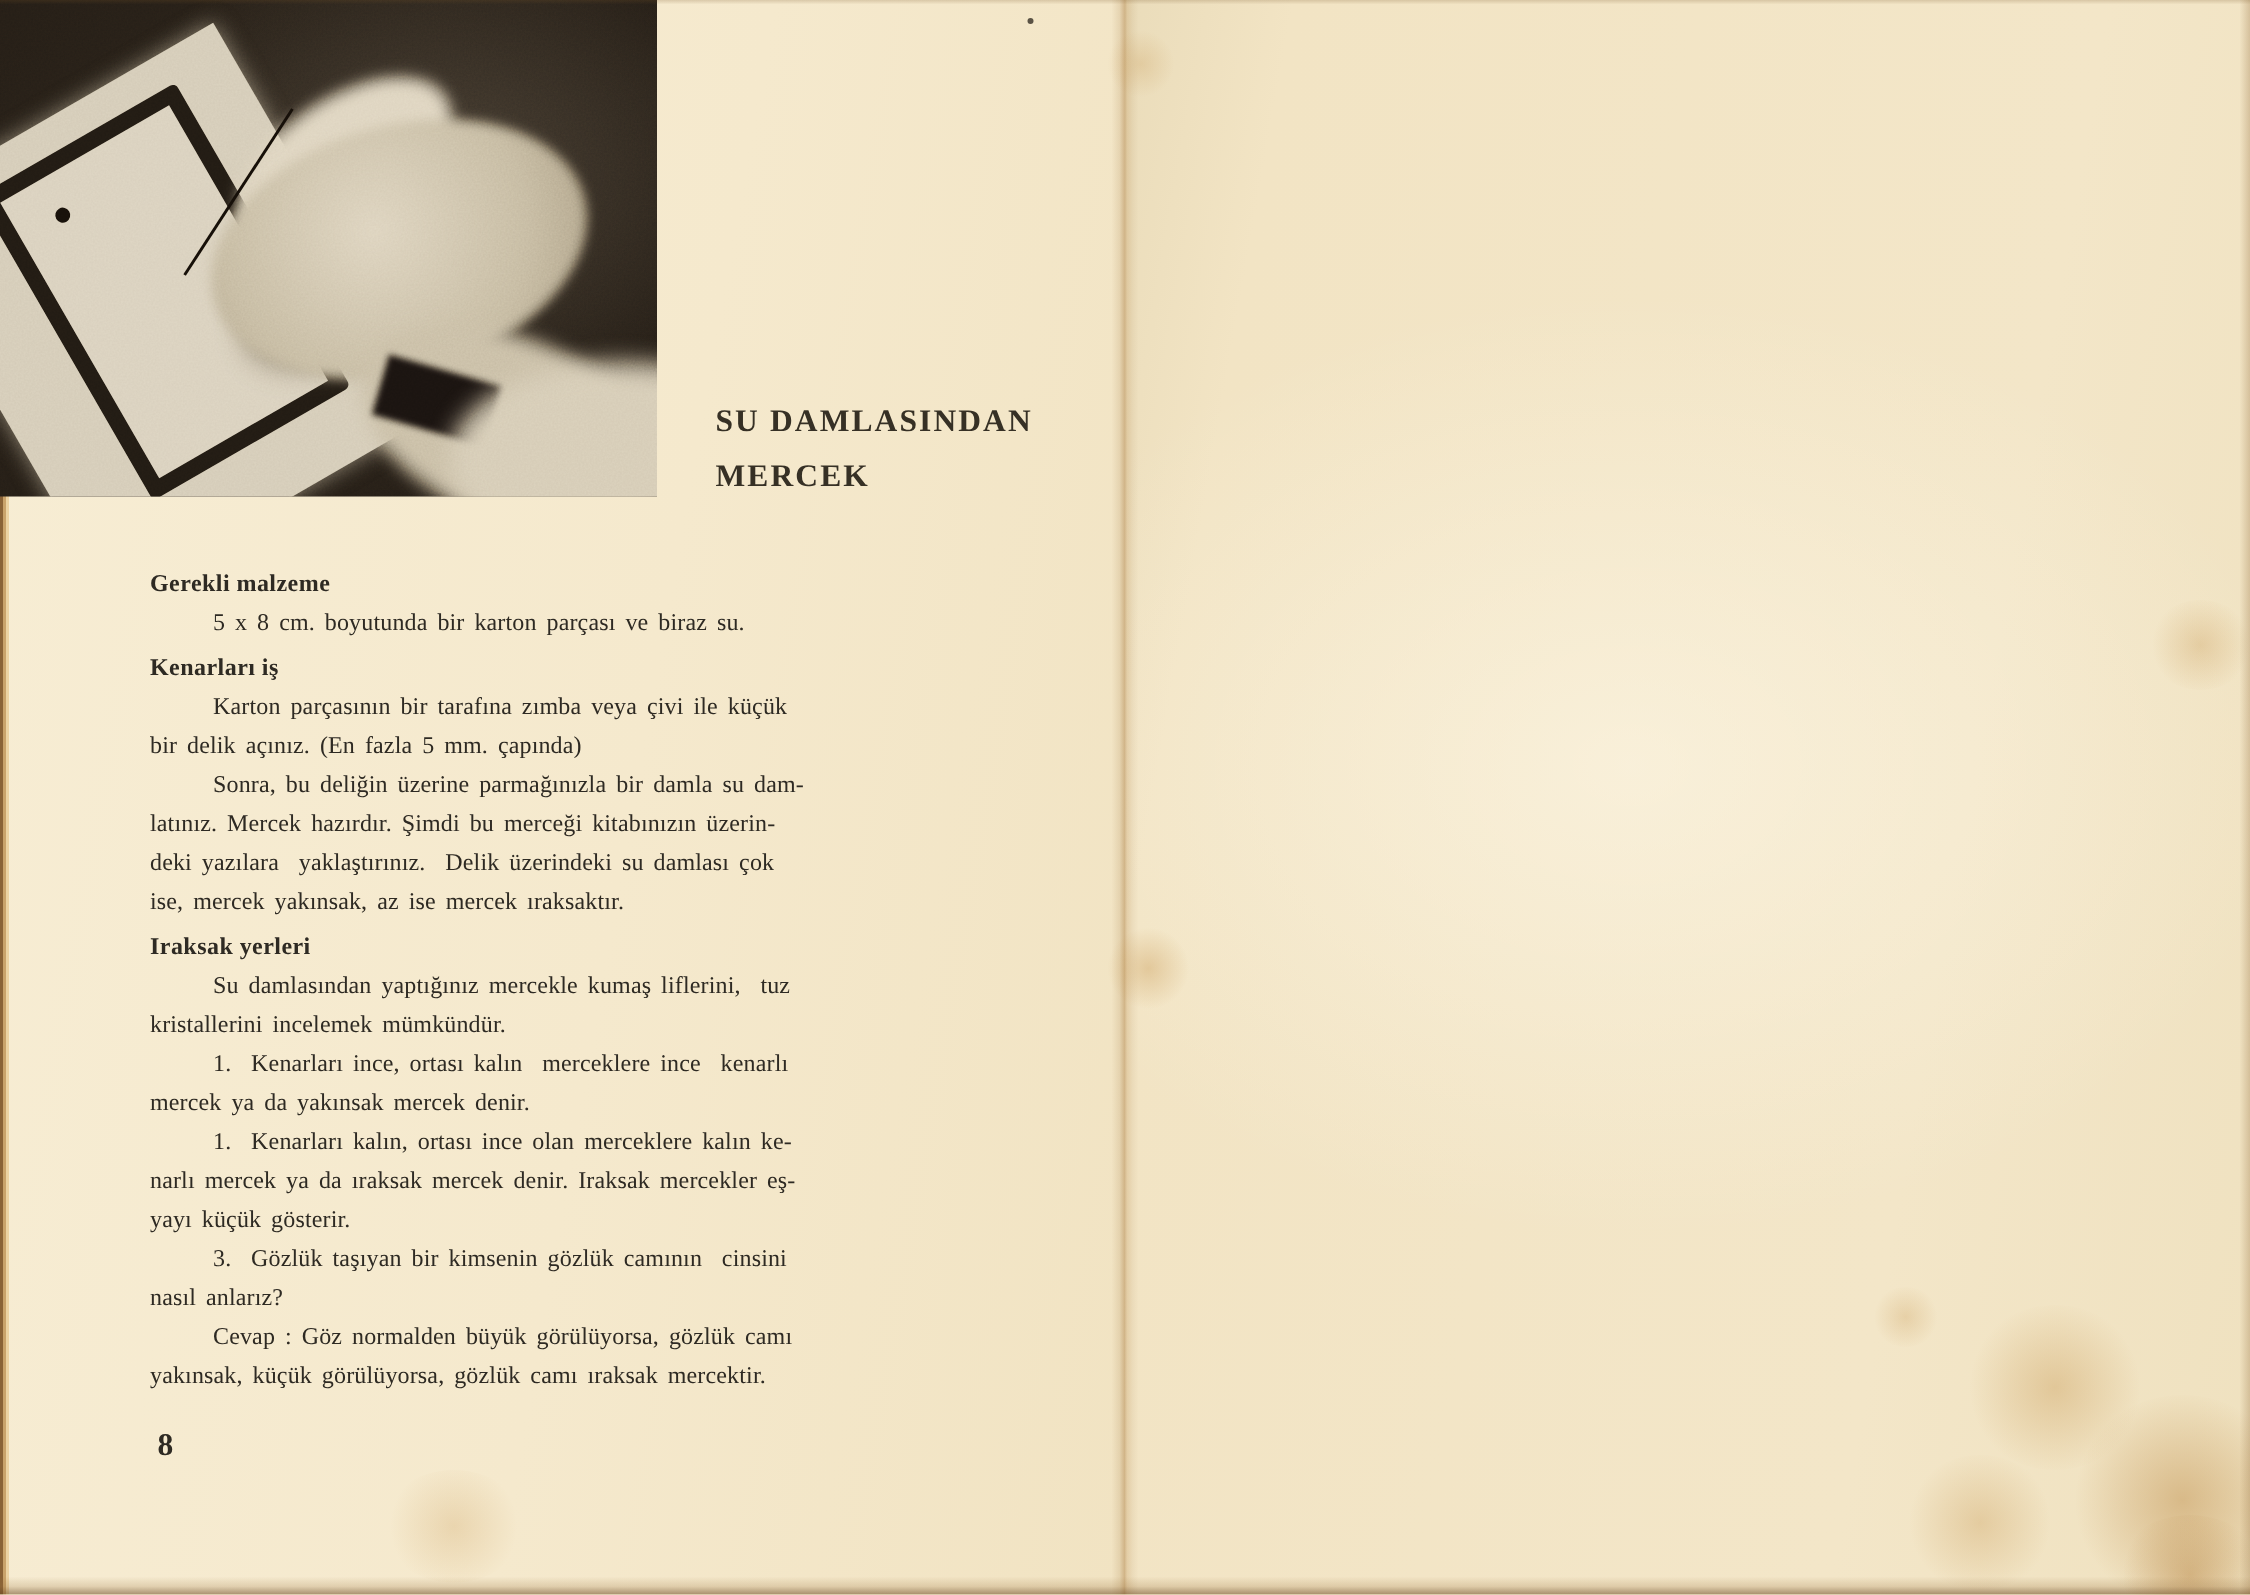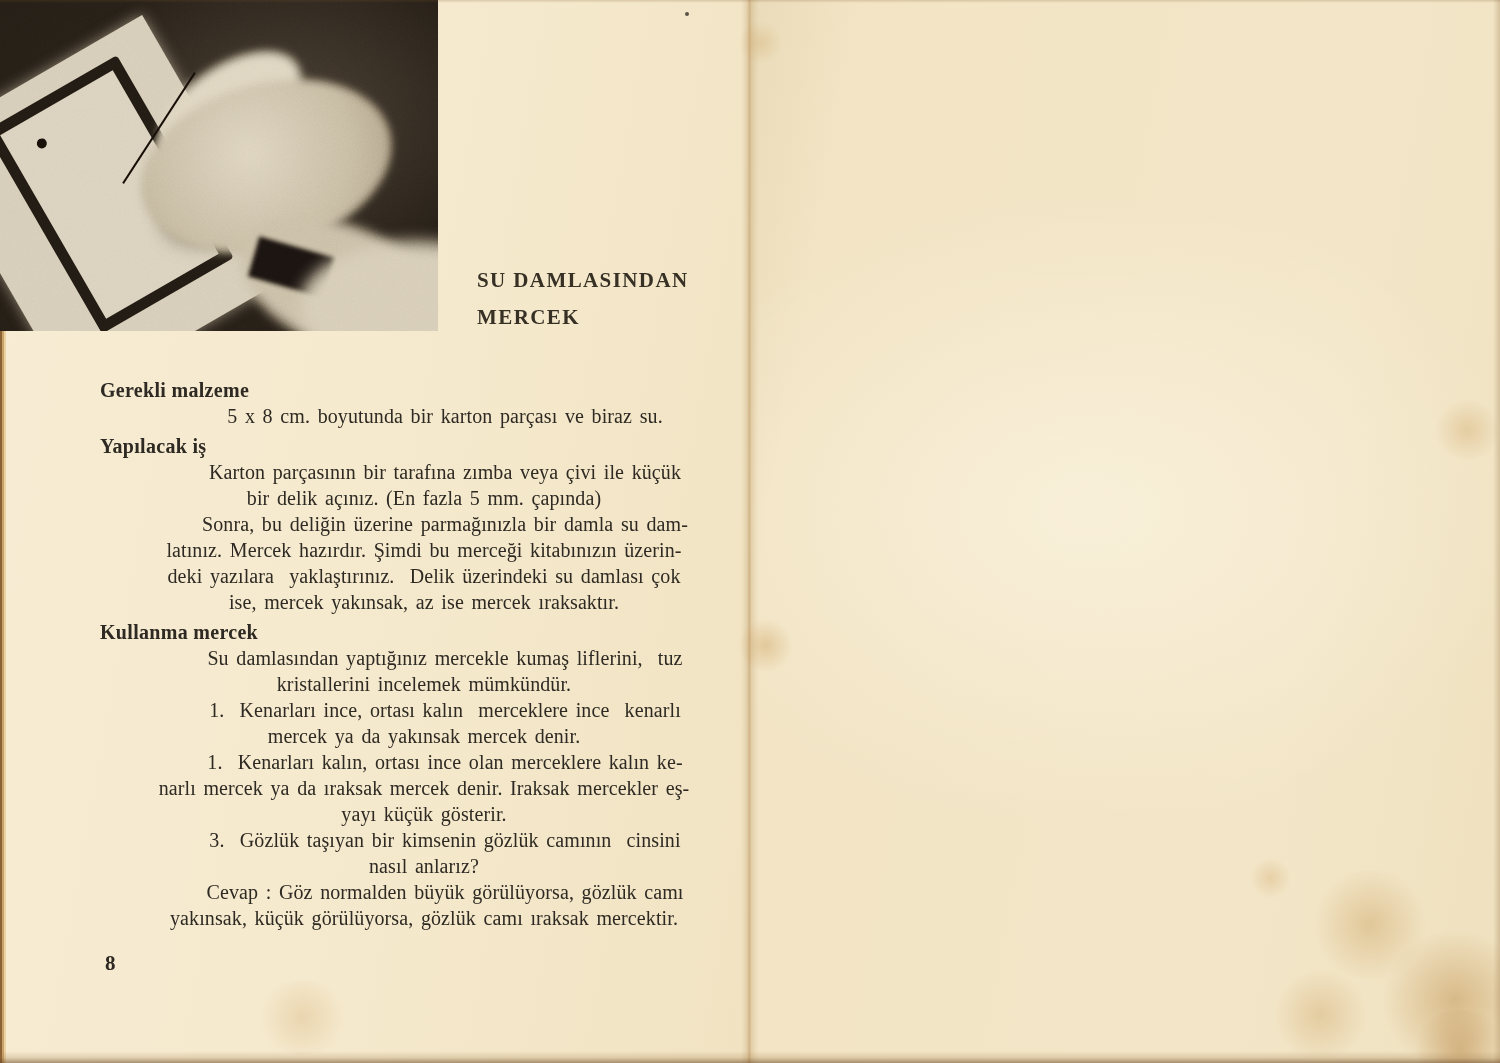--- a/index.html
+++ b/index.html
@@ -57,26 +57,26 @@
     background:#d4cab5;filter:blur(8px);}
   svg.grain{position:absolute;left:0;top:0;width:100%;height:100%;
     mix-blend-mode:overlay;opacity:.55;pointer-events:none;}
 
   
   .chapter-title{position:absolute;z-index:4;font-weight:bold;color:#363025;
     font-size:21px;letter-spacing:1.4px;line-height:37px;}
   .title-left{left:477px;top:262px;text-align:left;}
 
   
-  .body-col{position:absolute;z-index:4;color:#2e2a23;font-size:20px;}
+  .body-col{position:absolute;z-index:4;color:#2e2a23;font-size:16px;}
   .body-left{left:100px;top:377px;width:648px;line-height:26px;}
   .h{font-weight:bold;margin:4px 0 0 0;letter-spacing:.3px;}
   .body-col .h:first-child{margin-top:0;}
   .p{margin:0;text-indent:42px;white-space:pre-wrap;letter-spacing:.1px;}
-  .body-left .p{word-spacing:2.5px;text-align:center;}
+  .body-left .p{word-spacing:2.5px;}
 
   .pageno{position:absolute;z-index:4;font-weight:bold;font-size:21px;color:#2e2a23;}
   .pageno-left{left:105px;top:951px;}
 
   
   .gutter{position:absolute;left:741px;top:0;width:18px;height:1063px;z-index:5;pointer-events:none;
     background:linear-gradient(to right,
       rgba(130,92,44,0) 0%, rgba(160,118,62,.16) 30%,
       rgba(170,124,64,.45) 48%, rgba(190,148,88,.28) 58%,
       rgba(150,108,54,.08) 78%, rgba(130,92,44,0) 100%);}
@@ -139,28 +139,28 @@
     </div>
 
     <div class="chapter-title title-left">
       <div>SU DAMLASINDAN</div>
       <div>MERCEK</div>
     </div>
 
     <div class="body-col body-left">
       <p class="h">Gerekli malzeme</p>
       <p class="p">5 x 8 cm. boyutunda bir karton parçası ve biraz su.</p>
-      <p class="h">Yapılacak iş</p>
+      <p class="h">Kenarları iş</p>
       <p class="p">Karton parçasının bir tarafına zımba veya çivi ile küçük
 bir delik açınız. (En fazla 5 mm. çapında)</p>
       <p class="p">Sonra, bu deliğin üzerine parmağınızla bir damla su dam-
 latınız. Mercek hazırdır. Şimdi bu merceği kitabınızın üzerin-
 deki yazılara  yaklaştırınız.  Delik üzerindeki su damlası çok
 ise, mercek yakınsak, az ise mercek ıraksaktır.</p>
-      <p class="h">Kullanma mercek</p>
+      <p class="h">Iraksak yerleri</p>
       <p class="p">Su damlasından yaptığınız mercekle kumaş liflerini,  tuz
 kristallerini incelemek mümkündür.</p>
       <p class="p">1.  Kenarları ince, ortası kalın  merceklere ince  kenarlı
 mercek ya da yakınsak mercek denir.</p>
       <p class="p">1.  Kenarları kalın, ortası ince olan merceklere kalın ke-
 narlı mercek ya da ıraksak mercek denir. Iraksak mercekler eş-
 yayı küçük gösterir.</p>
       <p class="p">3.  Gözlük taşıyan bir kimsenin gözlük camının  cinsini
 nasıl anlarız?</p>
       <p class="p">Cevap : Göz normalden büyük görülüyorsa, gözlük camı

